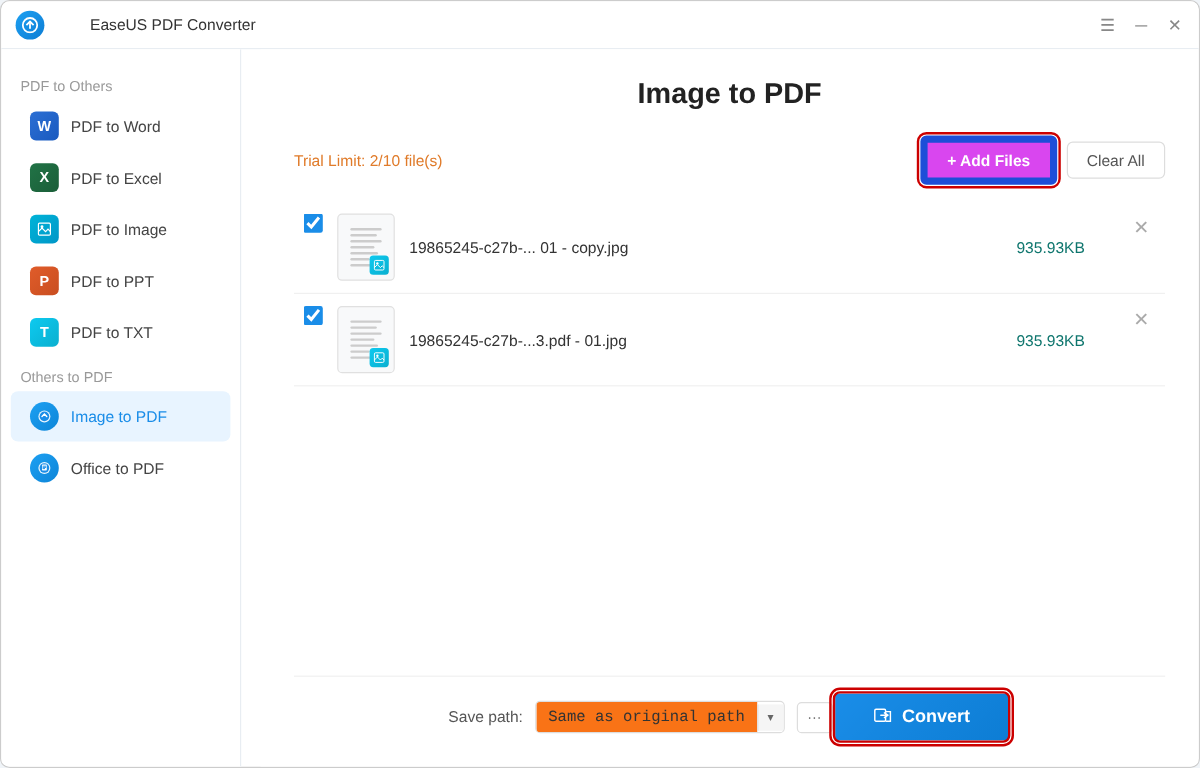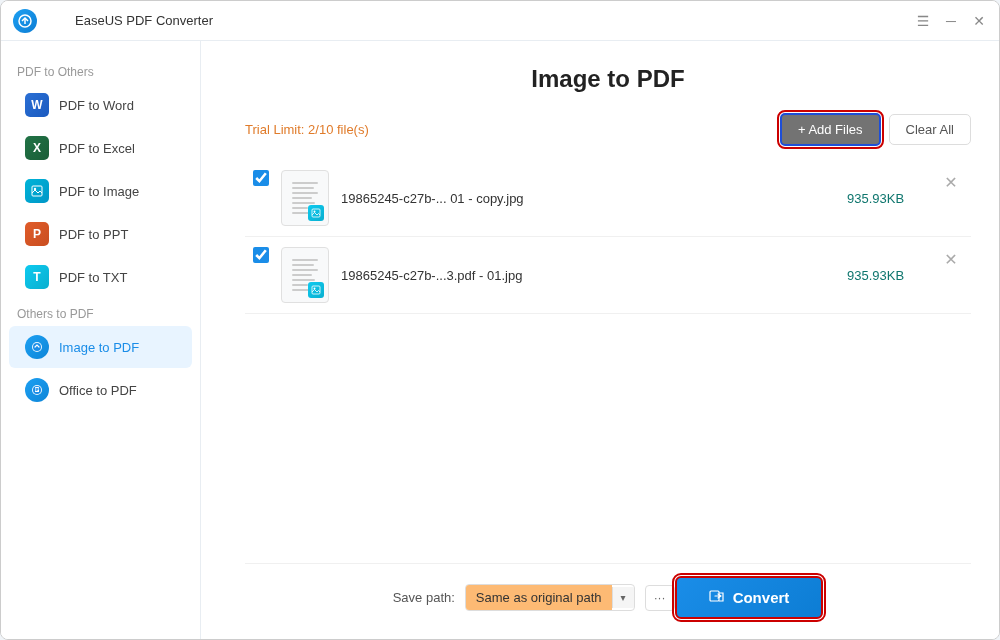--- a/index.html
+++ b/index.html
@@ -155,28 +155,28 @@
       color: #e07b2a;
     }
 
     .toolbar-right {
       display: flex;
       gap: 8px;
       align-items: center;
     }
 
     .btn-add-files {
-      background: #737373;
+      background: #d946ef;
       color: white;
-      border: 2px solid #1d4ed8;
+      border: 6px solid #1d4ed8;
       padding: 7px 16px;
       border-radius: 5px;
       cursor: pointer;
       font-size: 13px;
-      font-weight: 400;
+      font-weight: 700;
       display: flex;
       align-items: center;
       gap: 5px;
       outline: 2px solid #cc0000;
       outline-offset: 1px;
     }
 
     .btn-clear-all {
       background: #fff;
       color: #555;
@@ -313,24 +313,25 @@
       border: 1px solid #ddd;
       border-radius: 4px;
       overflow: hidden;
       background: #fff;
     }
 
     .save-path-value {
       padding: 5px 10px;
       font-size: 13px;
       color: #333;
-      background: #fdba74;
+      background: #f97316;
       border: none;
       outline: none;
       cursor: pointer;
+      font-family: Liberation Mono, monospace;
     }
 
     .save-path-arrow {
       padding: 5px 8px;
       background: #f5f5f5;
       border-left: 1px solid #ddd;
       cursor: pointer;
       font-size: 10px;
       color: #666;
       display: flex;

